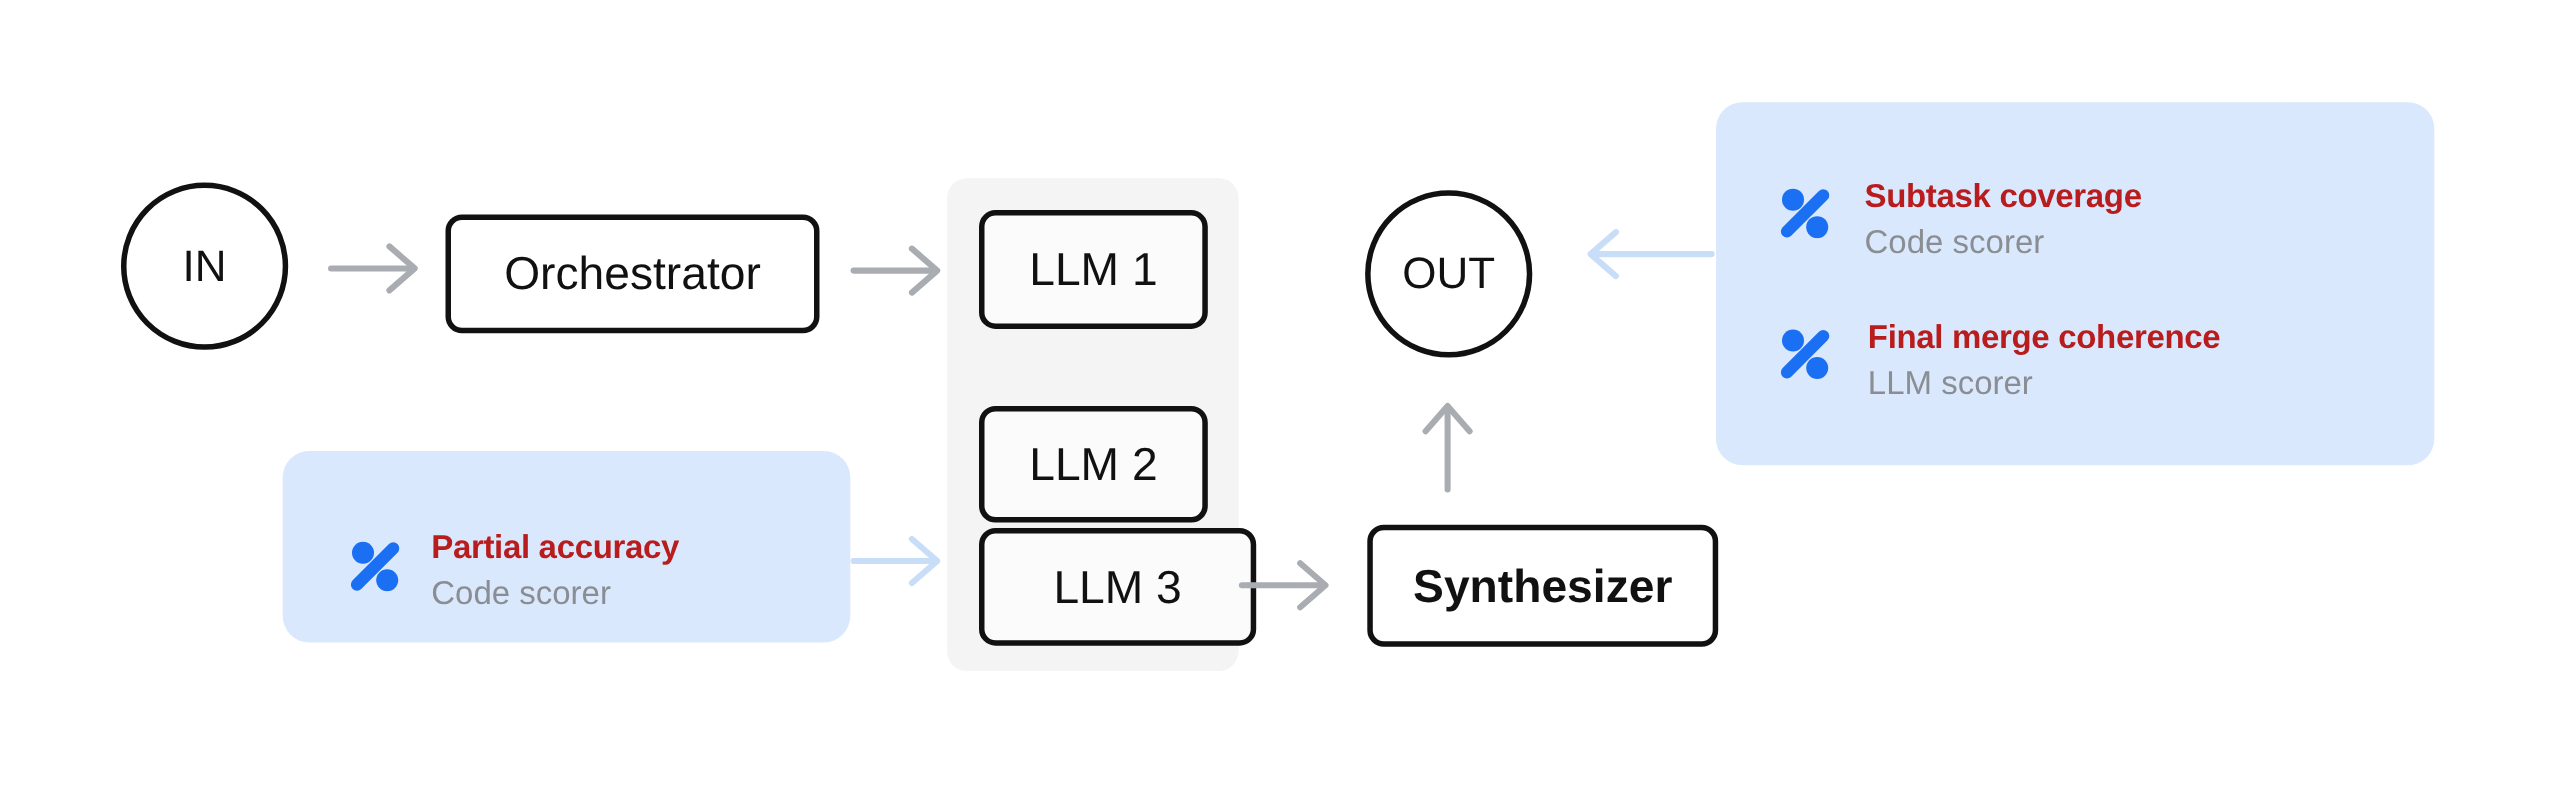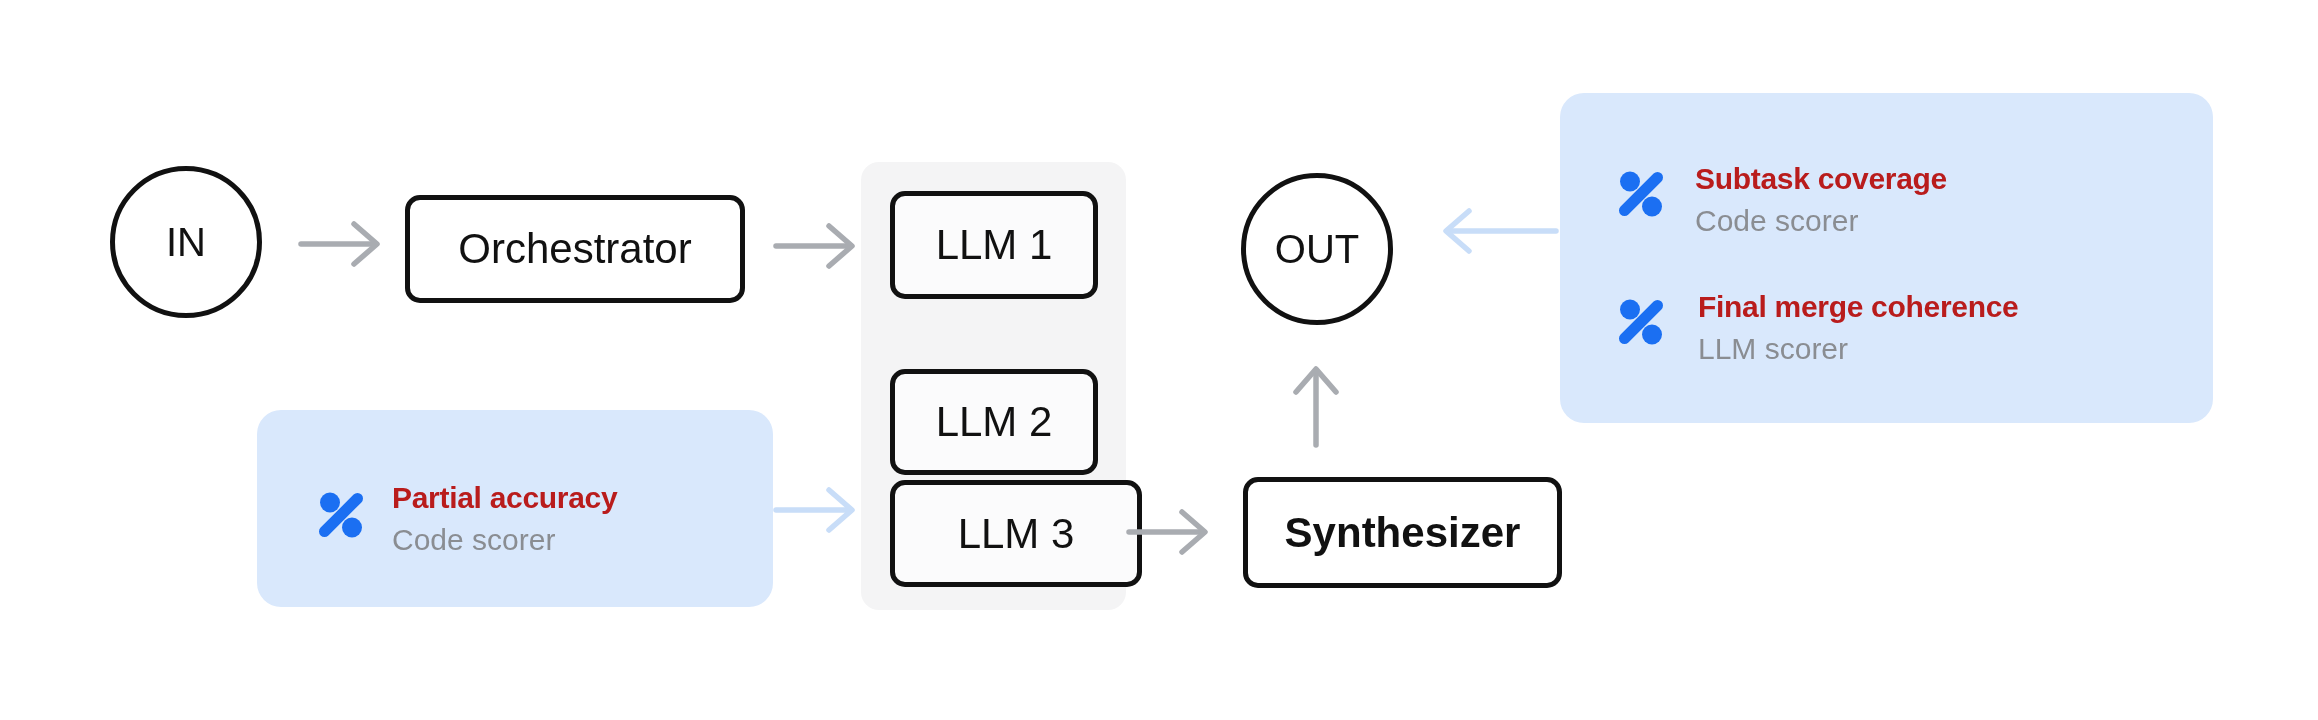--- a/index.html
+++ b/index.html
@@ -72,21 +72,21 @@
   #arrow-llm3-synth   {left:1126px; top:509px; width:84px;  height:46px;}
   #arrow-synth-out    {left:1293px; top:364px; width:46px;  height:84px;}
   #arrow-partial-llm3 {left:773px;  top:487px; width:84px;  height:46px;}
   #arrow-scorers-out  {left:1441px; top:208px; width:118px; height:46px;}
   
   .callout{
     position:absolute;
     background:var(--callout-bg);
     border-radius:24px;
   }
-  #callout-partial{left:257px; top:410px; width:516px; height:197px;}
+  #callout-partial{left:257px; top:410px; width:516px; height:174px;}
   #callout-scorers{left:1560px; top:93px; width:653px; height:330px;}
   .scorer-icon{position:absolute;width:46px;height:46px;}
   .scorer-icon circle{fill:var(--accent-blue);}
   .scorer-icon line{stroke:var(--accent-blue);stroke-width:11;stroke-linecap:round;}
   .entry{position:absolute;display:flex;flex-direction:column;}
   .entry-title{
     font-size:30px;
     font-weight:600;
     line-height:48px;
     letter-spacing:-0.3px;

